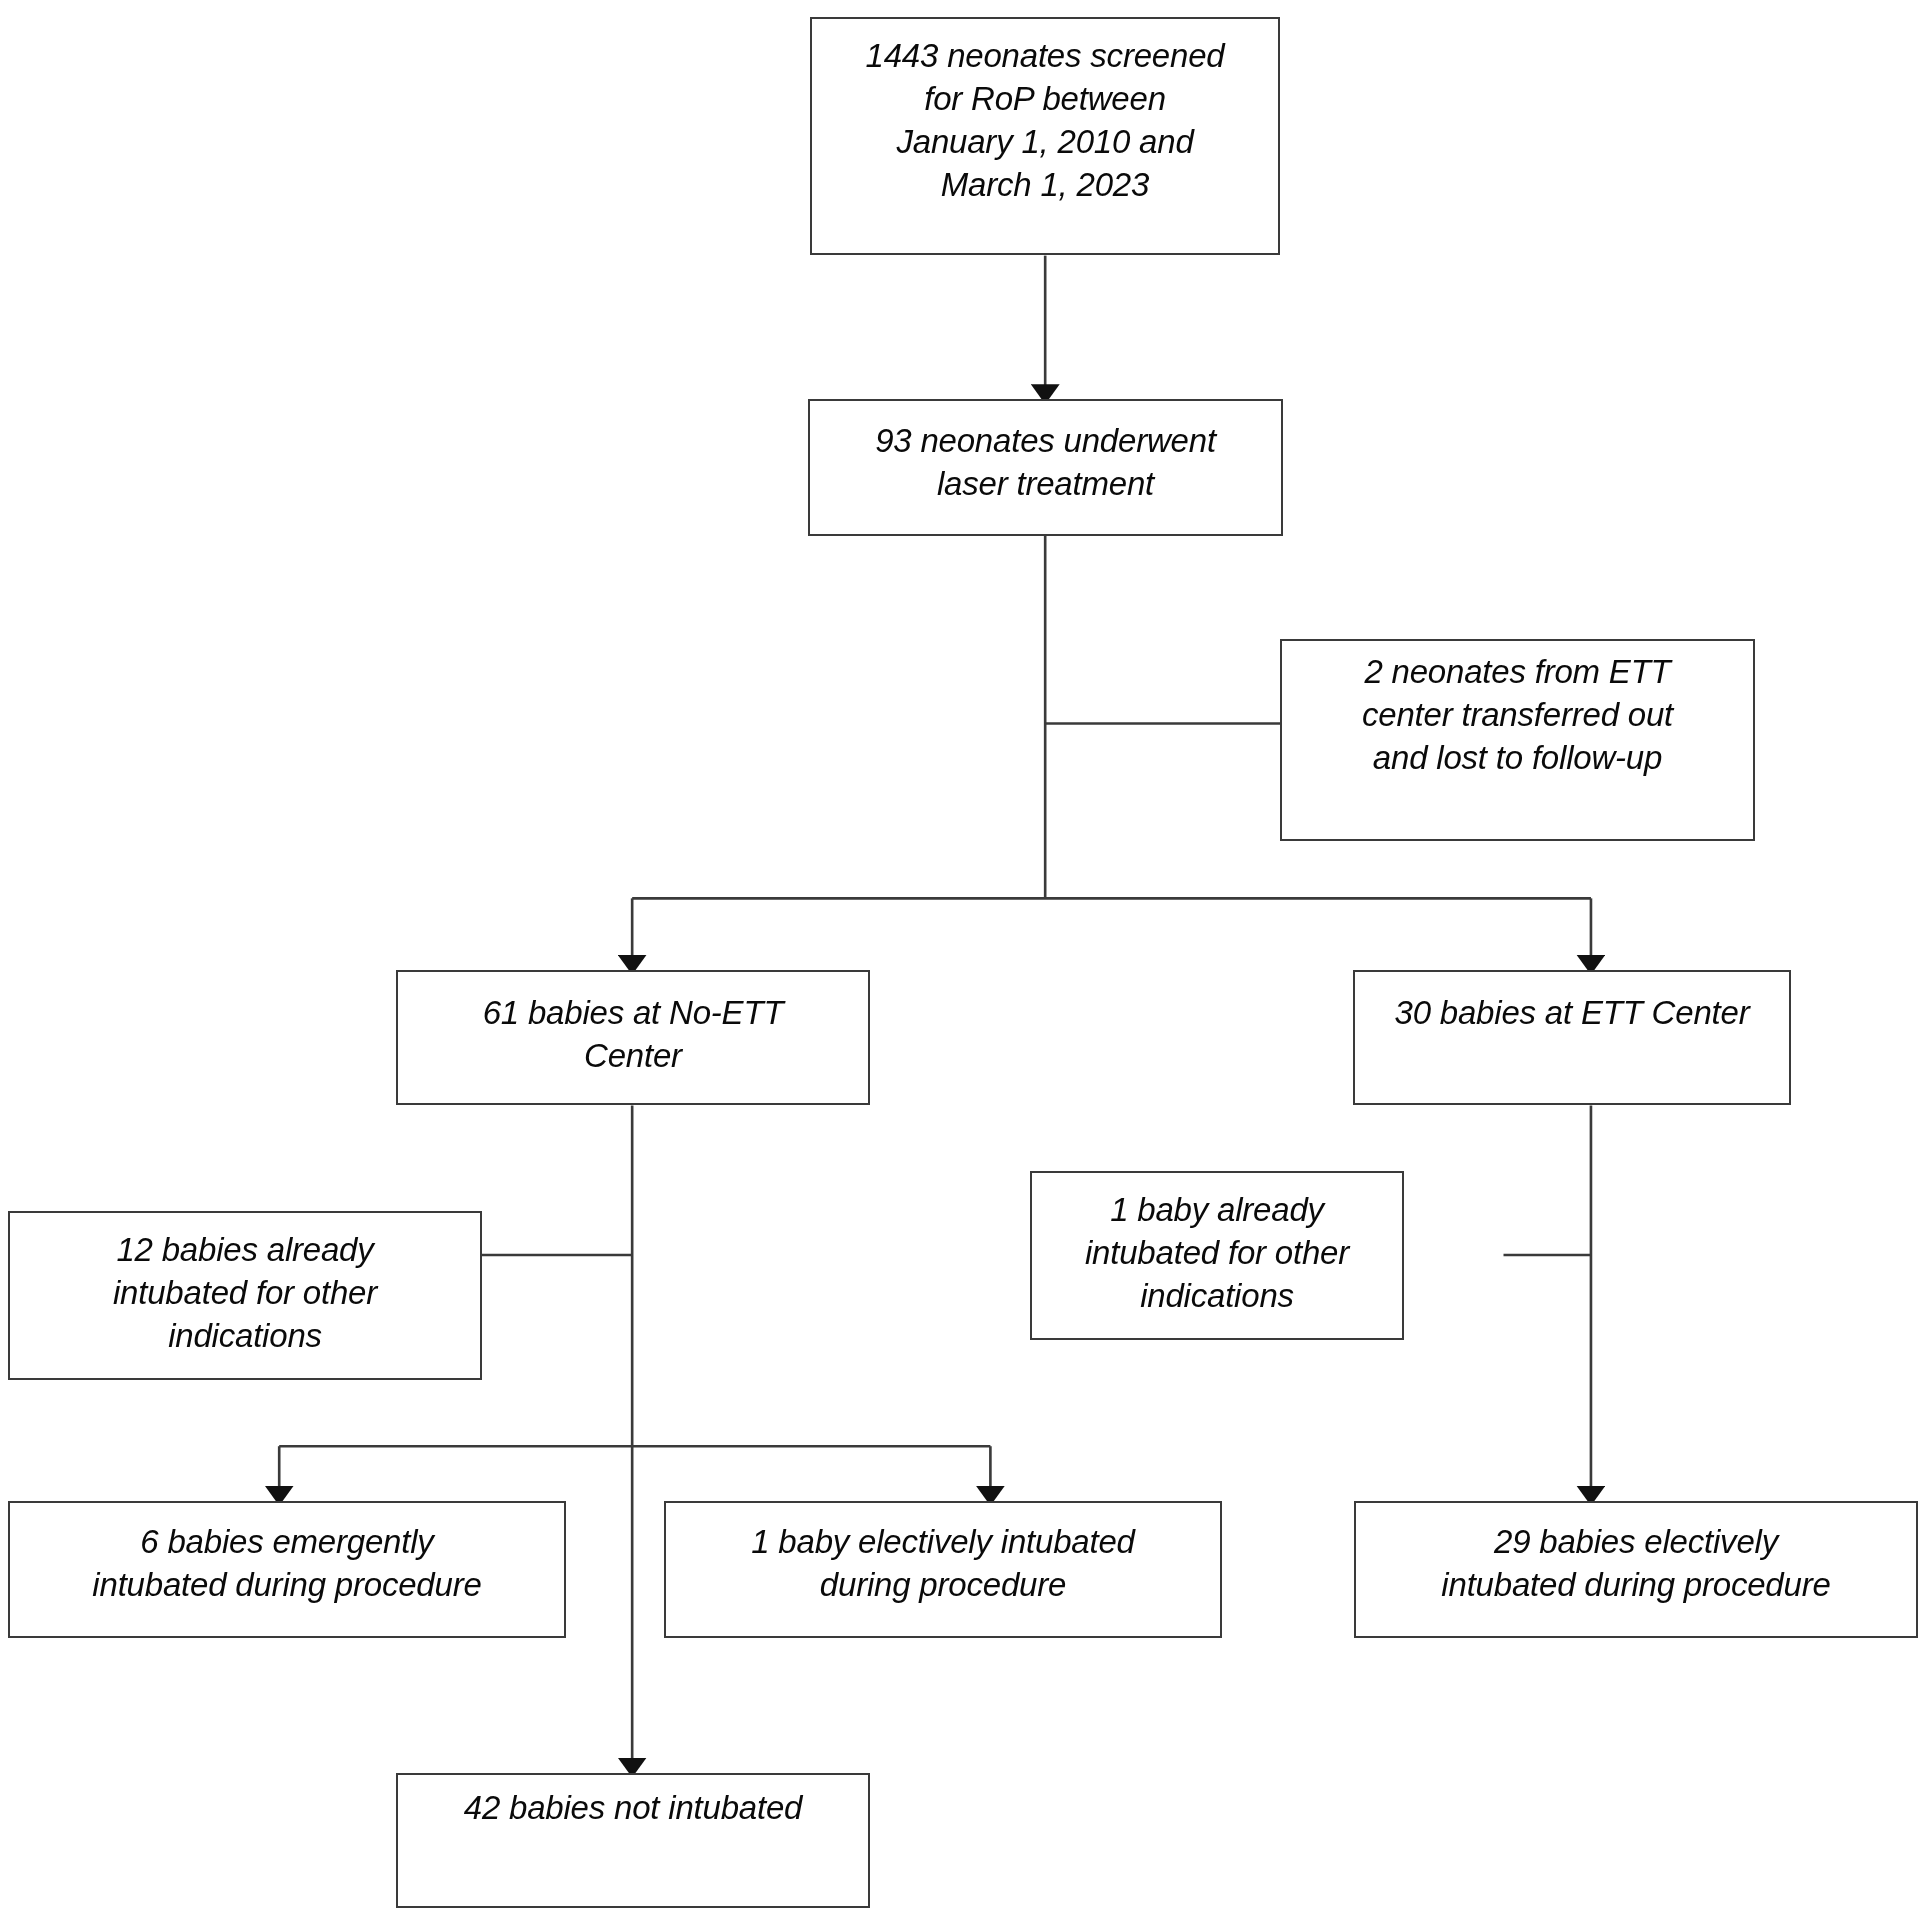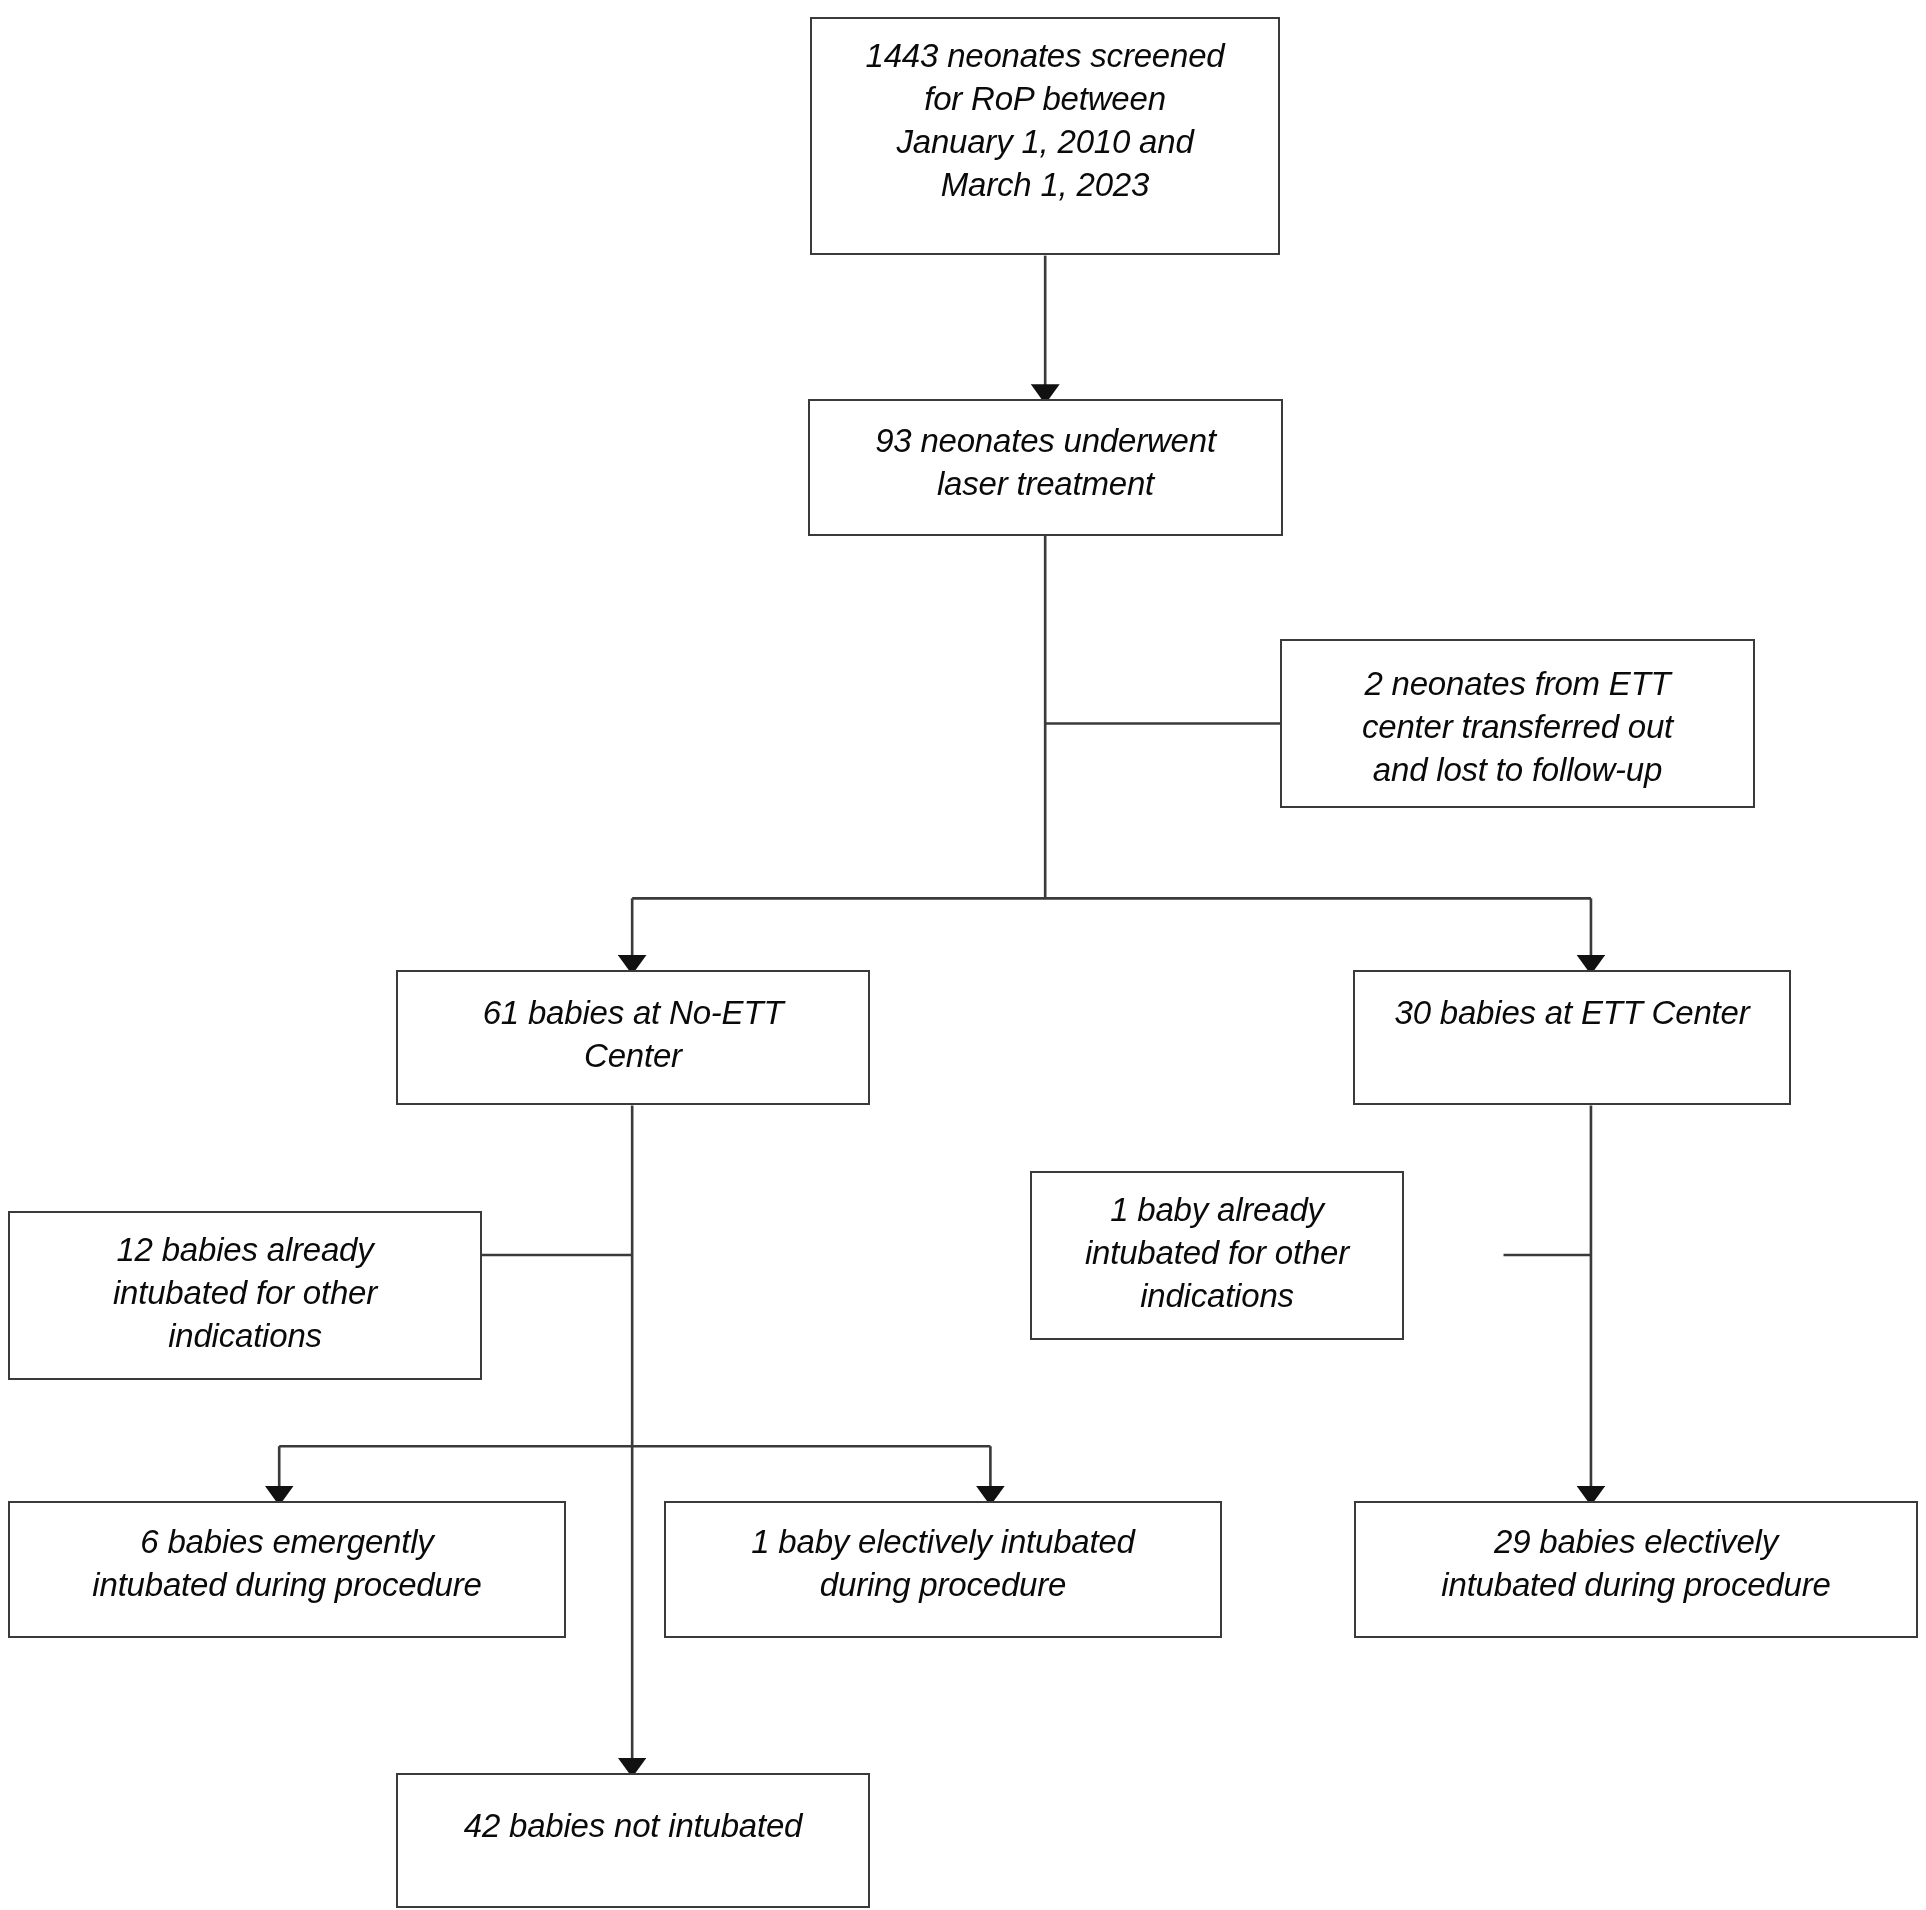--- a/index.html
+++ b/index.html
@@ -40,29 +40,29 @@
     color: #0a0a0a;
     font-size: 33px;
     line-height: 1.30;
     font-weight: 400;
     letter-spacing: -0.2px;
     white-space: pre-line;
   }
   
   #node-screened      { left: 810px; top: 17.4px;   width: 470px;  height: 238px; padding-top: 16px; }
   #node-laser         { left: 808px; top: 399px;  width: 475px;  height: 137px; padding-top: 19px; }
-  #node-transferred   { left: 1280px; top: 639px; width: 475px;  height: 169px; padding-top: 22px; }
+  #node-transferred   { left: 1280px; top: 639px; width: 475px;  height: 202px; padding-top: 10px; }
   #node-noett-center  { left: 396px;  top: 970px; width: 474px;  height: 135px; padding-top: 20px; }
   #node-ett-center    { left: 1353px; top: 970px; width: 438px;  height: 135px; padding-top: 20px; }
   #node-12-intubated  { left: 8px;   top: 1171px; width: 474px;  height: 169px; padding-top: 16px; margin-top: 40px; }
   #node-1-intubated   { left: 1030px; top: 1171px; width: 374px;  height: 169px; padding-top: 16px; }
   #node-6-emergent    { left: 8px;   top: 1501px; width: 558px; height: 137px; padding-top: 18px; }
   #node-1-elective    { left: 664px; top: 1501px; width: 558px; height: 137px; padding-top: 18px; }
   #node-29-elective   { left: 1354px; top: 1501px; width: 564px; height: 137px; padding-top: 18px; }
-  #node-42-not        { left: 396px;  top: 1773px; width: 474px;  height: 135px; padding-top: 30px; }
+  #node-42-not        { left: 396px;  top: 1773px; width: 474px;  height: 135px; padding-top: 12px; }
 </style>
 </head>
 <body>
 
 <div id="flow-root">
 
   <svg id="flow-svg" viewBox="0 0 3656 3627">
     <defs>
       <marker id="arrowhead" markerWidth="10" markerHeight="11" refX="3.2" refY="5.5" orient="auto" markerUnits="strokeWidth">
         <path d="M0,0 L7.6,5.5 L0,11 z" fill="#111111"></path>

